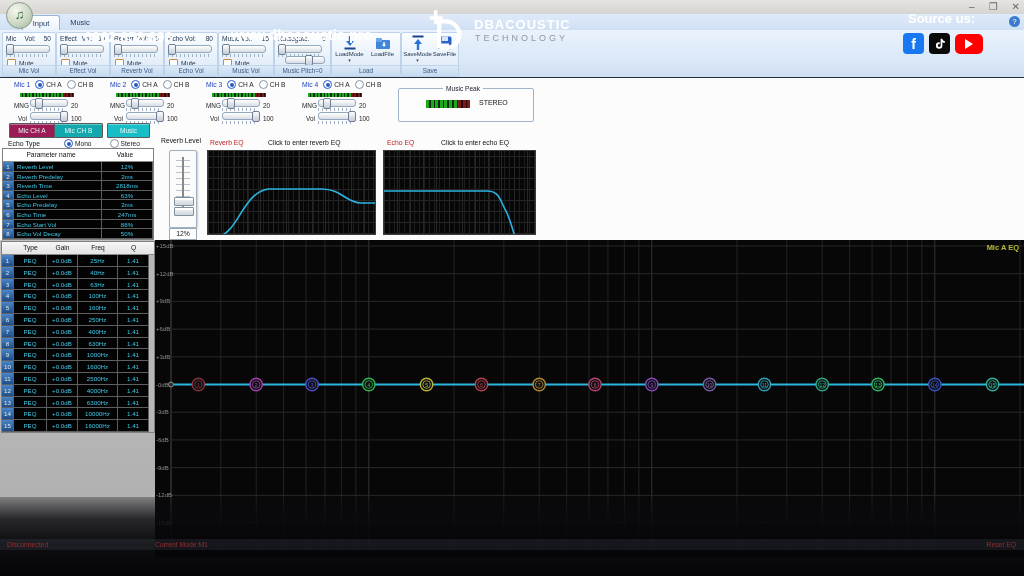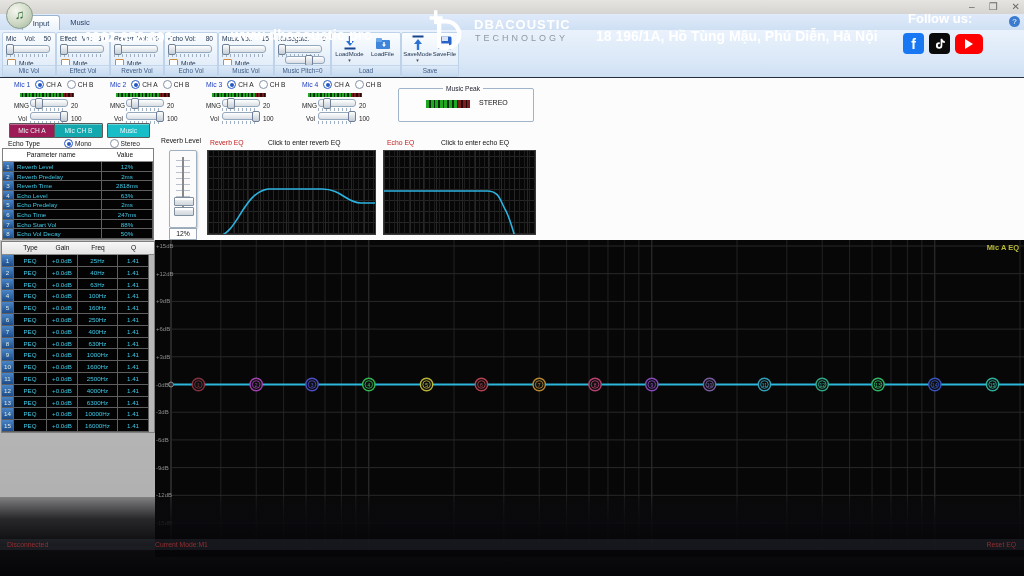--- a/index.html
+++ b/index.html
@@ -863,22 +863,21 @@
   <div class="fitem flogo">
     <svg viewBox="0 0 42 50" width="36" height="44">
       <rect x="2" y="9" width="15" height="4" fill="#fff"></rect>
       <rect x="7" y="2" width="4" height="16" fill="#fff"></rect>
       <path d="M13 11 V46" stroke="#fff" stroke-width="5" fill="none"></path>
       <path d="M13 15 h8 a15.5 15.5 0 0 1 0 31 h-8" stroke="#fff" stroke-width="5" fill="none"></path>
     </svg>
   </div>
   <div class="fitem fbrand">DBACOUSTIC</div>
   <div class="fitem fbrandsub">TECHNOLOGY</div>
-  <div class="fitem faddr">18 196/1A, Hồ Tùng Mậu, Phú Diễn, Hà Nội</div>
-  <div class="fitem ffollow">Follow us:</div>
+  <div class="fitem ffollow">Source us:</div>
   <div class="socrow">
     <div class="soc fb" id="soc-fb" style="background: rgb(24, 119, 242);">f</div>
     <div class="soc tk">
       <svg viewBox="0 0 24 24" width="14" height="14">
         <path d="M16 3c.5 2.4 2 3.8 4.2 4v3.1c-1.7 0-3.1-.5-4.2-1.3v5.9a5.5 5.5 0 1 1-5.5-5.5c.4 0 .7 0 1.1.1v3.2a2.4 2.4 0 1 0 1.5 2.2V3z" fill="#fff"></path>
       </svg>
     </div>
     <div class="soc yt" id="soc-yt" style="background: rgb(255, 0, 0);">
         <span class="yt-tri"></span>
       </div>

